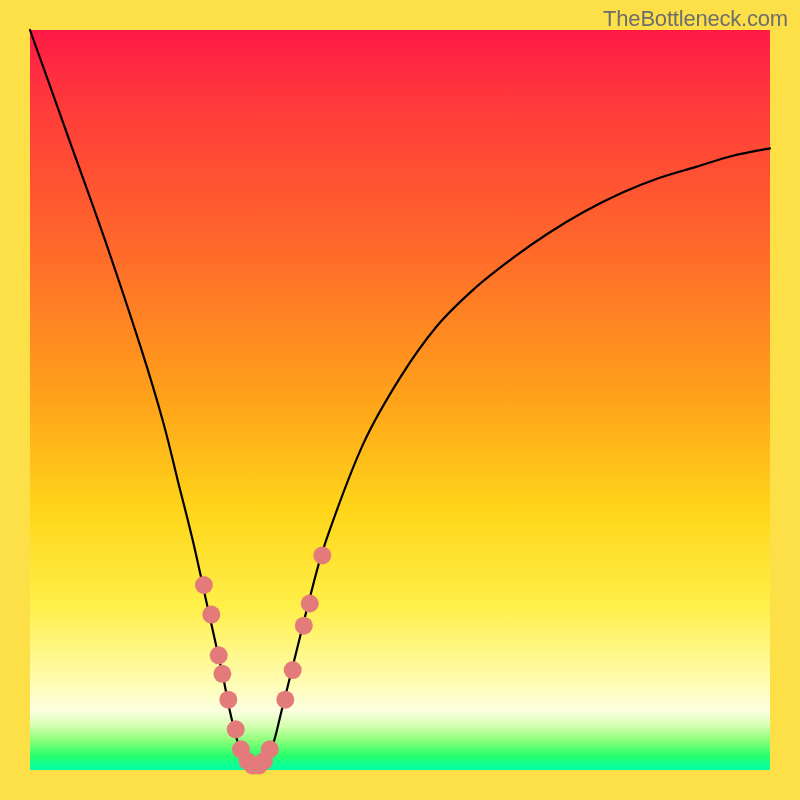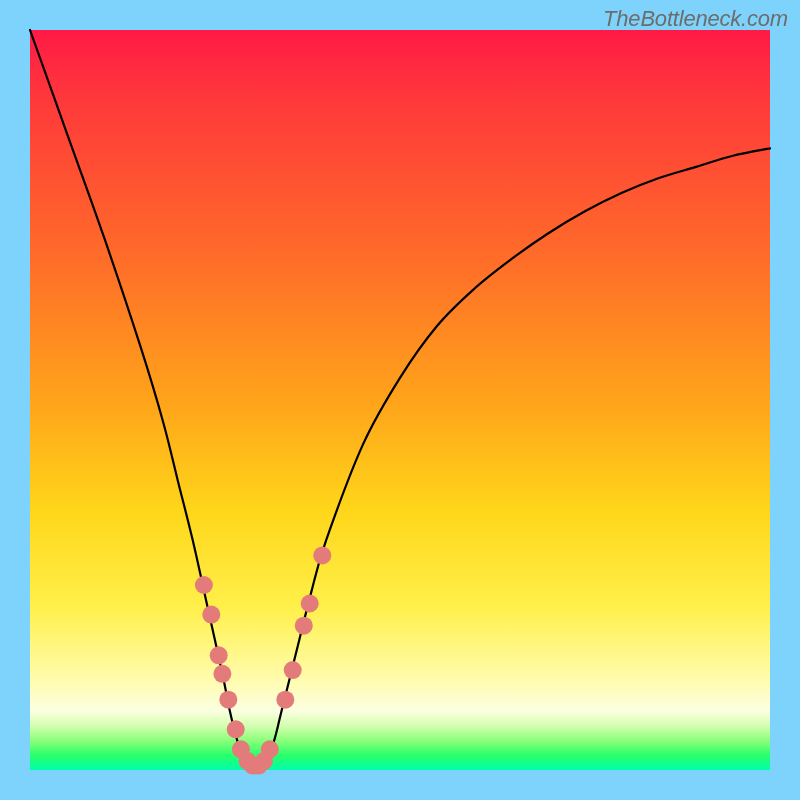--- a/index.html
+++ b/index.html
@@ -8,22 +8,21 @@
     width: 800px;
     height: 800px;
     overflow: hidden;
     background: #000;
     font-family: Arial, Helvetica, sans-serif;
   }
   .frame {
     width: 800px;
     height: 800px;
     position: relative;
-    background: #7dd3fc;
-    font-style: italic;
+    background: #fde047;
   }
   .plot-area {
     position: absolute;
     left: 30px;
     top: 30px;
     width: 740px;
     height: 740px;
     
     background: linear-gradient(
       to bottom,

